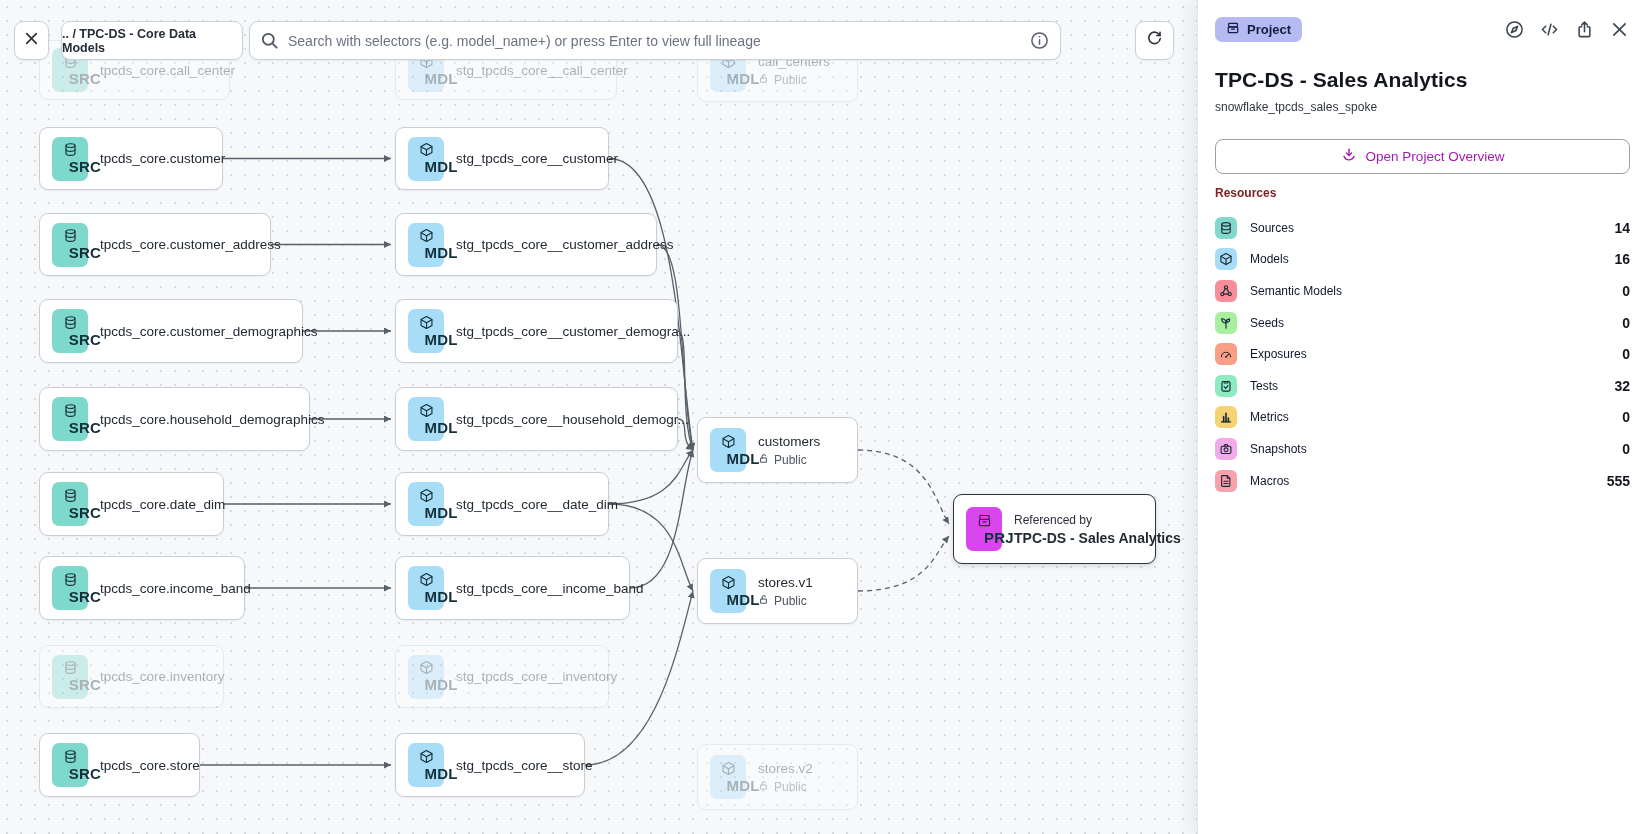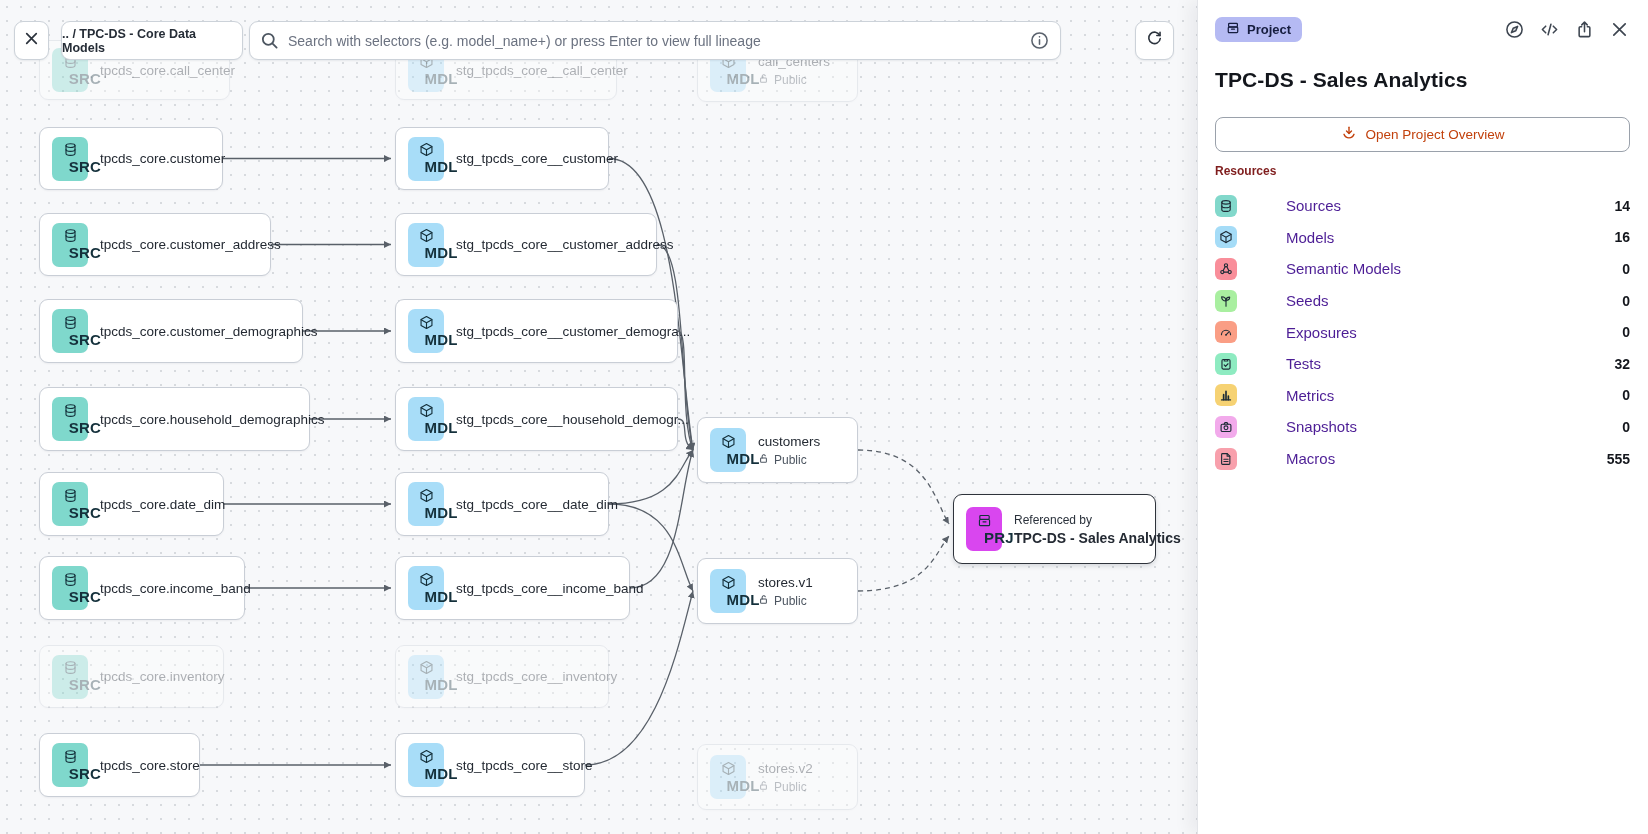--- a/index.html
+++ b/index.html
@@ -55,34 +55,34 @@
   #prj-badge{display:inline-flex;align-items:center;gap:7px;background:#b5baf3;color:#161d3f;
          border-radius:7px;padding:4px 11px;font-size:13px;font-weight:700;cursor:pointer;}
   #prj-badge svg{width:14px;height:14px;}
   .hicons{display:flex;align-items:center;gap:14px;margin-top:2px;}
   .hic{width:21px;height:21px;color:#3d4550;cursor:pointer;display:flex;align-items:center;justify-content:center;}
   .hic svg{width:19px;height:19px;}
   #ptitle{font-size:21px;font-weight:700;color:#13161c;margin-top:26px;letter-spacing:.1px;}
   #psub{font-size:12px;color:#30363f;margin-top:8px;}
   #ovbtn{margin-top:25px;width:100%;height:35px;background:#fff;border:1px solid #9aa1ab;
          border-radius:8px;display:flex;align-items:center;justify-content:center;gap:9px;
-         font-size:13.5px;color:#c2410c;cursor:pointer;}
+         font-size:13.5px;color:#a21caf;cursor:pointer;}
   #ovbtn svg{width:16px;height:16px;}
   #tabs{display:flex;align-items:flex-end;justify-content:space-between;margin-top:25px;
         border-bottom:1px solid #e4e6ea;padding:0 6px;}
   .tab{display:flex;align-items:center;gap:8px;padding:0 16px 12px 16px;font-size:14px;color:#3c434d;
        cursor:pointer;border-bottom:3px solid transparent;margin-bottom:-1px;}
   .tab.active{color:#0a5d63;font-weight:700;border-bottom-color:#0a5d63;}
   .pill{background:#e4e6ea;color:#20252d;font-size:11.5px;border-radius:10px;padding:2px 8px;font-weight:400;}
   #res-h{font-size:12px;font-weight:700;color:#7f1d1d;margin-top:12px;}
   #res-list{margin-top:12px;}
   .rrow{display:flex;align-items:center;height:31.6px;gap:13px;}
   .ric{width:22px;height:22px;border-radius:6px;display:flex;align-items:center;justify-content:center;color:#1d2b36;}
   .ric svg{width:14px;height:14px;}
-  .rlbl{flex:1;font-size:15px;color:#4c1d95;margin-left:36px;}
+  .rlbl{flex:1;font-size:12px;color:#0f172a;}
   .rcnt{font-size:14px;font-weight:600;color:#13161c;}
 </style>
 </head>
 <body>
 
 <div id="app">
 
   <div id="canvas">
     <svg id="edges" width="1197" height="834">
       <defs>
@@ -498,20 +498,21 @@
         </span>
         <span class="hic">
           <svg viewBox="0 0 16 16" fill="none" stroke="currentColor" stroke-width="1.4" stroke-linecap="round">
               <path d="M3.2 3.2l9.6 9.6M12.8 3.2l-9.6 9.6"></path>
             </svg>
         </span>
       </span>
     </div>
 
     <div id="ptitle">TPC-DS - Sales Analytics</div>
+    <div id="psub">snowflake_tpcds_sales_spoke</div>
 
     <div id="ovbtn">
       <span>
         <svg viewBox="0 0 16 16" fill="none" stroke="currentColor" stroke-width="1.4" stroke-linecap="round" stroke-linejoin="round">
             <path d="M8 2.3v6"></path>
             <path d="M5.5 6 8 8.5 10.5 6"></path>
             <path d="M3 9.3a5.3 5.3 0 0 0 10 0"></path>
           </svg>
       </span>
       <span>Open Project Overview</span>

